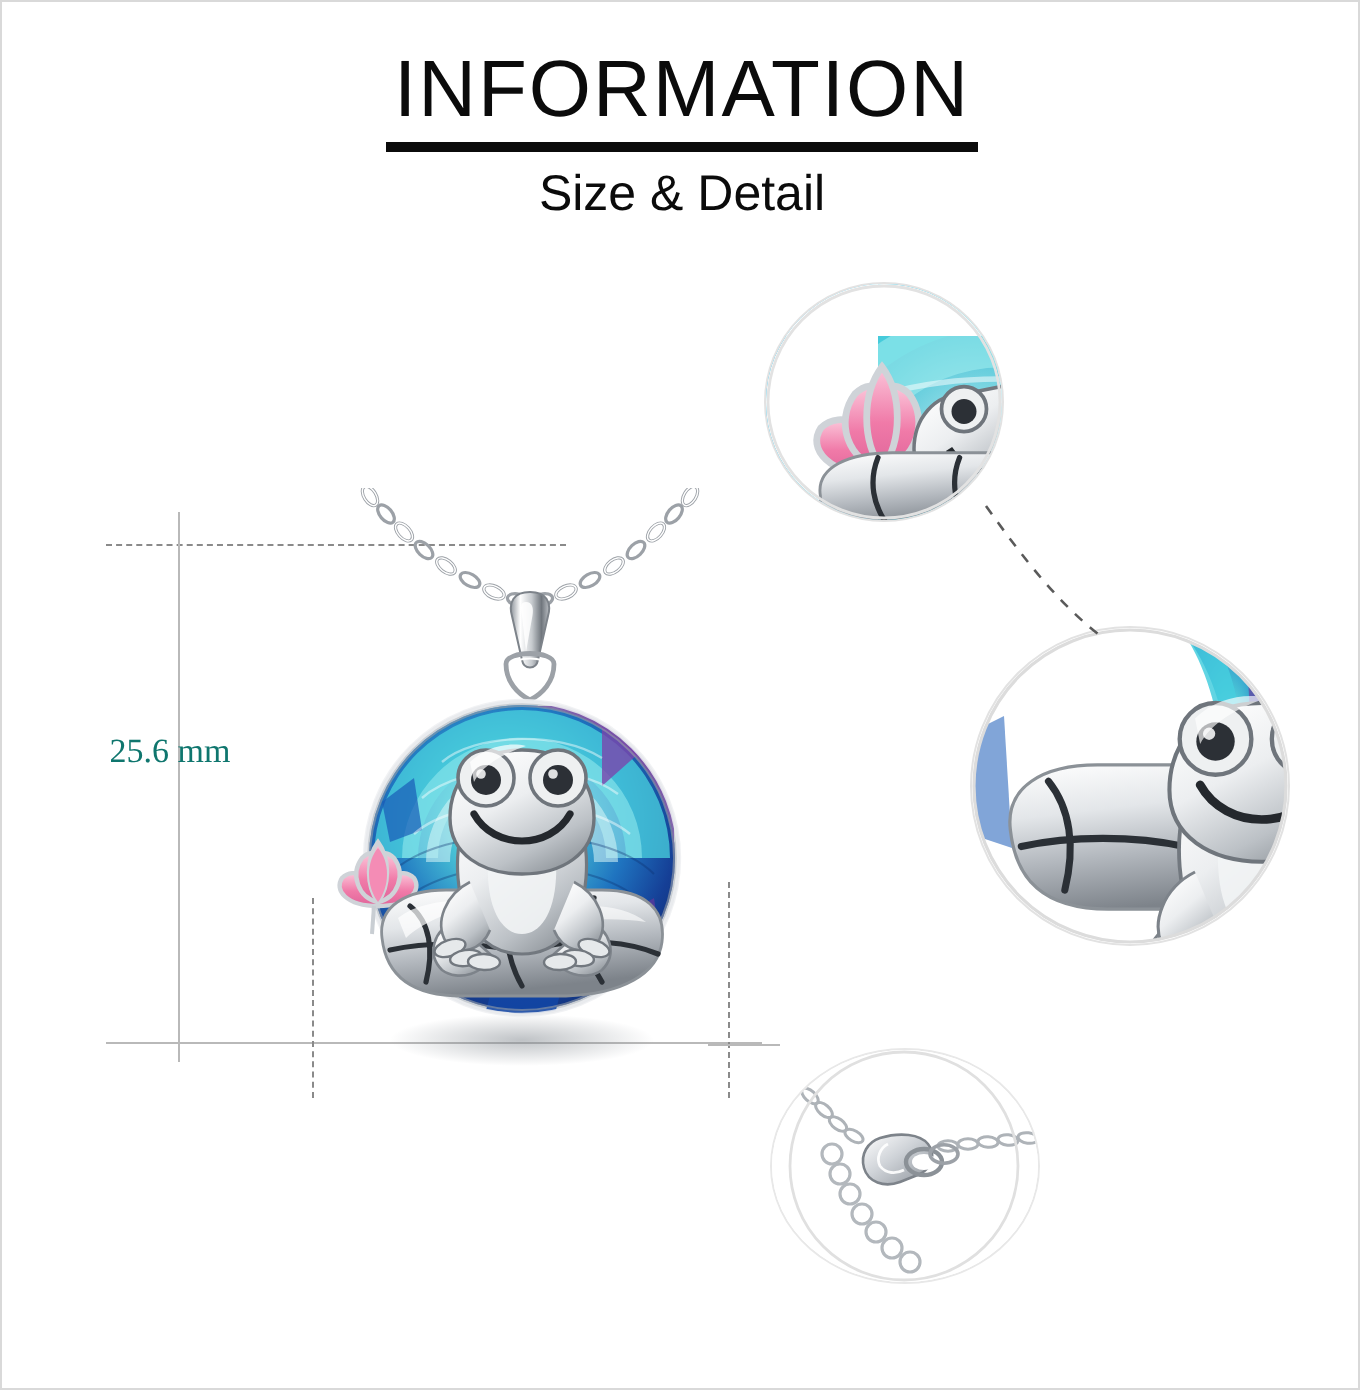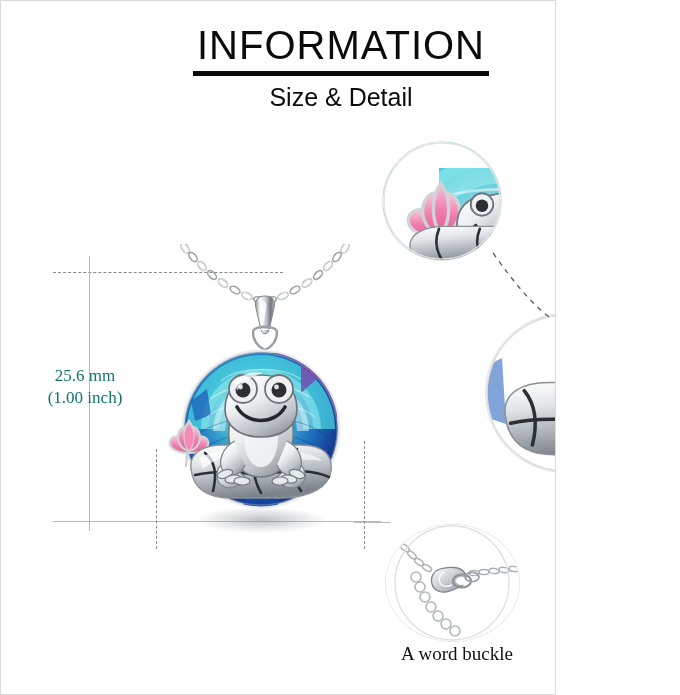--- a/index.html
+++ b/index.html
@@ -2,21 +2,21 @@
 <html><head>
 <meta charset="utf-8">
 <style>
   html, body {
     margin: 0;
     padding: 0;
     background: #ffffff;
   }
   #page {
     position: relative;
-    width: 556px;
+    width: 680px;
     height: 695px;
     background: #ffffff;
     border: 1px solid #d9d9d9;
     box-sizing: border-box;
     overflow: hidden;
     font-family: "Liberation Sans", sans-serif;
   }
 
   
   #header {
@@ -168,21 +168,20 @@
 
   <div class="guide-h-dashed" style="left:52px; top:271px; width:230px;"></div>
   <div class="guide-v-solid" style="left:88px; top:255px; height:275px;"></div>
   <div class="guide-h-solid" style="left:52px; top:520px; width:328px;"></div>
   <div class="guide-v-dashed" style="left:155px; top:448px; height:100px;"></div>
   <div class="guide-v-dashed" style="left:363px; top:440px; height:108px;"></div>
   <div class="guide-h-solid" style="left:353px; top:521px; width:36px;"></div>
 
   <div id="dim-height" class="dim-label">
     <div>25.6 mm</div>
-    <div>(1.00 inch)</div>
   </div>
 
   <svg id="necklace" viewBox="0 0 172 110">
     <defs>
       <linearGradient id="lnkG" x1="0" y1="0" x2="1" y2="1">
         <stop offset="0%" stop-color="#ffffff"></stop>
         <stop offset="45%" stop-color="#cfd3d8"></stop>
         <stop offset="100%" stop-color="#8d939a"></stop>
       </linearGradient>
       <linearGradient id="bailG" x1="0" y1="0" x2="1" y2="0">
@@ -510,19 +509,18 @@
                  C80 59 82 52 78 47 C74 42 64 41 54 44 Z" fill="url(#lnkG)" stroke="#7d838a" stroke-width="1.3"></path>
         <path d="M58 47 C54 49 52 54 54 58 C57 62 62 62 66 60" fill="none" stroke="#ffffff" stroke-width="1.4" opacity="0.9"></path>
         <ellipse cx="76" cy="56" rx="9" ry="6.5" fill="none" stroke="#8b9197" stroke-width="2.2"></ellipse>
         <ellipse cx="76" cy="56" rx="6" ry="4" fill="#ffffff"></ellipse>
         <ellipse cx="86" cy="52" rx="7" ry="4.6" fill="none" stroke="#9ca1a7" stroke-width="1.8"></ellipse>
       </g>
       <circle cx="66" cy="58" r="57" fill="none" stroke="#e0e0e0" stroke-width="1.4"></circle>
     </svg>
   </div>
 
-  <div id="clasp-caption">A word buckle</div>
 
   <svg id="connectors" viewBox="0 0 680 695">
     <path d="M492 252 C512 280 528 300 548 316" fill="none" stroke="#5a5a5a" stroke-width="1.3" stroke-dasharray="5 5"></path>
   </svg>
 
 </div>
 
 </body></html>

